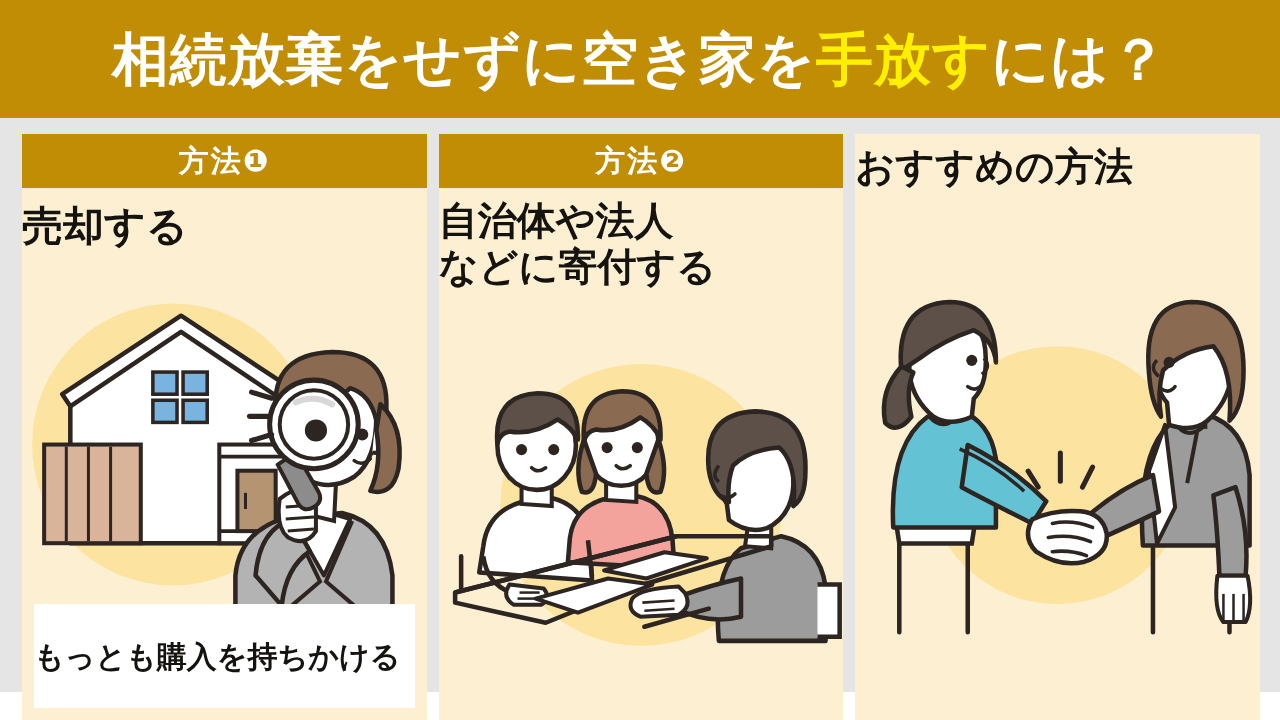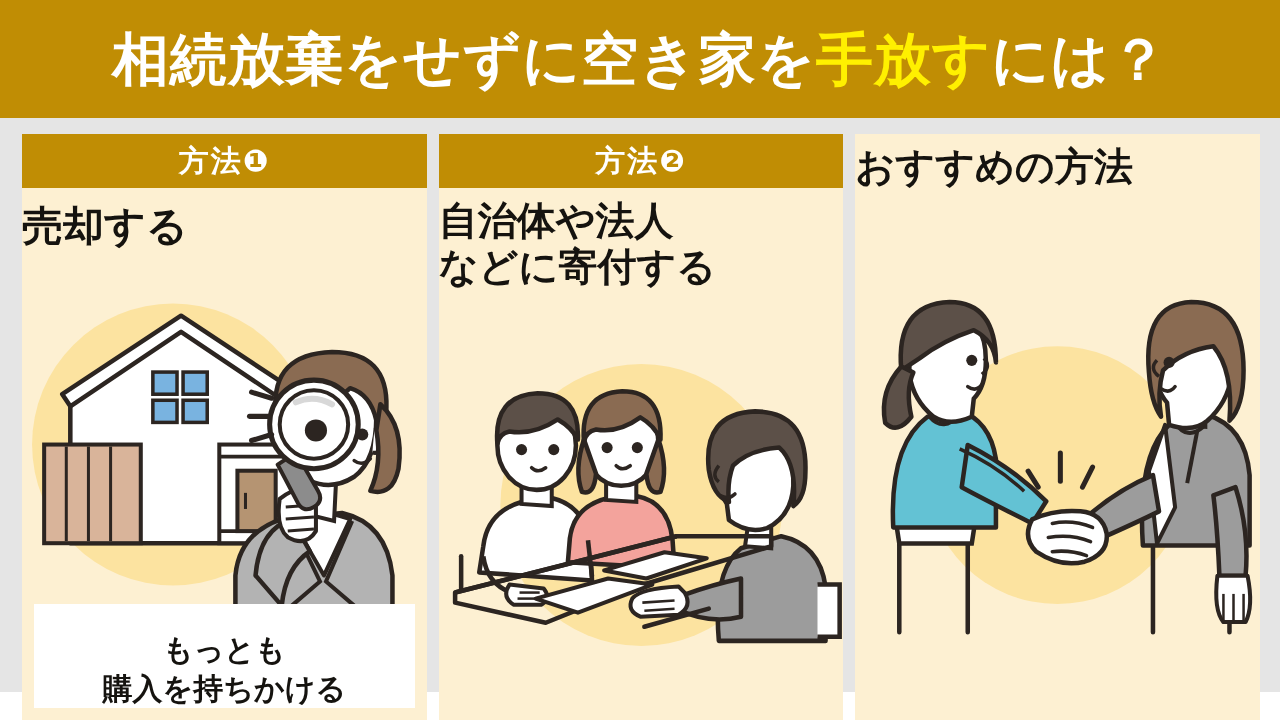--- a/index.html
+++ b/index.html
@@ -99,23 +99,23 @@
 
   
   .reco-box {
     position: absolute;
     left: 12px;
     right: 12px;
     bottom: 12px;
     height: 104px;
     background: #ffffff;
     display: flex;
-    flex-direction: column;
+    flex-direction: row;
     align-items: center;
-    justify-content: flex-end;
+    justify-content: flex-start;
   }
   .reco-line {
     font-size: 30px;
     font-weight: bold;
     color: #15130f;
     line-height: 1.3;
     text-align: center;
   }
 </style>
 </head>

